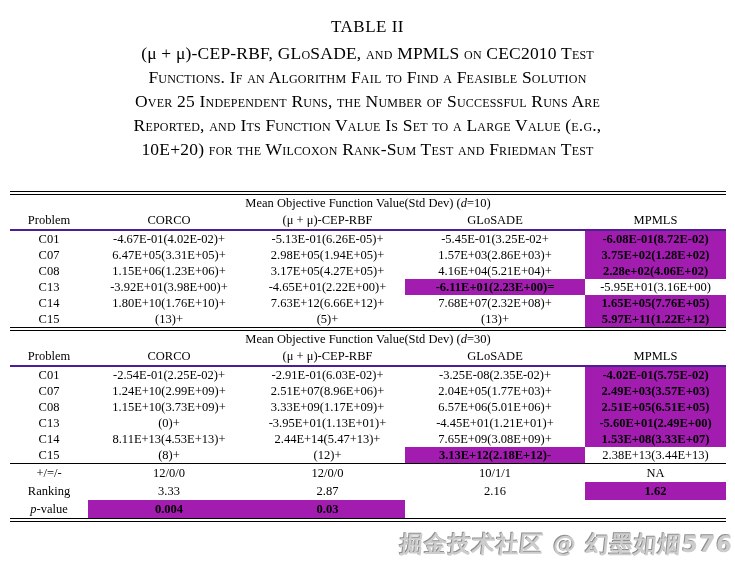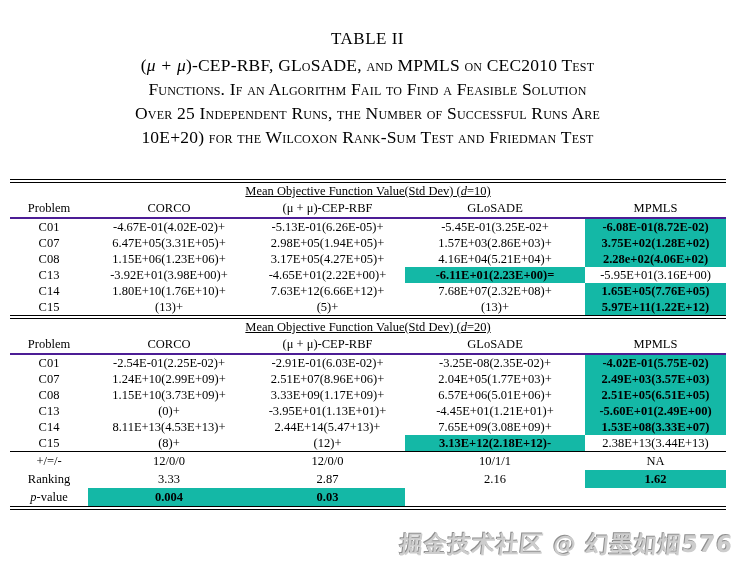--- a/index.html
+++ b/index.html
@@ -2,43 +2,43 @@
 <html><head>
 <meta charset="utf-8">
 <style>
   html,body { margin:0; padding:0; }
   body {
     width:735px; height:570px; position:relative; overflow:hidden;
     background:#ffffff; color:#000;
     font-family:"Liberation Serif","DejaVu Serif",serif;
   }
   
-  .title-block { text-align:center; padding-top:28px; }
+  .title-block { text-align:center; padding-top:16px; }
   .table-label { font-size:17px; line-height:22px; margin-bottom:3px; letter-spacing:0.5px; }
   .caption { font-variant:small-caps; font-size:17.5px; line-height:24px; letter-spacing:0.2px; }
-  .caption .mu { font-variant:normal; font-style:italic; }
+  .caption .mu { font-variant:normal; }
   
   .dblrule { margin-left:10px; width:716px; height:2px;
              border-top:1px solid #000; border-bottom:1px solid #000; }
   .dblrule.first { margin-top:30px; }
   
   table.datatable {
     border-collapse:collapse; table-layout:fixed;
     width:716px; margin-left:10px;
     font-size:12.5px;
   }
   col.c0 { width:78px; }  col.c1 { width:162px; }
   col.c2 { width:155px; } col.c3 { width:180px; }
   col.c4 { width:141px; }
   td { text-align:center; padding:0; height:16px; line-height:16px;
        white-space:nowrap; overflow:hidden; }
-  tr.spanhead td { height:17px; line-height:17px;text-decoration:underline; }
+  tr.spanhead td { height:17px; line-height:17px; }
   tr.colhead td { height:17px; line-height:17px; border-bottom:2px solid #4c1d95; }
   .it { font-style:italic; }
-  .hl { background:#14b8a6; font-weight:bold; }
+  .hl { background:#a21caf; font-weight:bold; }
   table.summary { border-top:1px solid #000; }
   table.summary td { height:18px; line-height:18px; }
   
   .watermark {
     position:absolute; right:2px; bottom:10px; z-index:5;
     font-family:"DejaVu Sans","Liberation Sans",sans-serif;
     font-size:23px; font-weight:bold; letter-spacing:1px; white-space:nowrap;
     color:#cdcdcd;
     text-shadow:-1px -1px 0 #8f8f8f, 1px 1px 0 #ffffff;
     transform:skewX(-6deg);
@@ -46,20 +46,21 @@
 </style>
 </head>
 <body>
 
 <div class="title-block">
   <div class="table-label">TABLE II</div>
   <div class="caption">
     <div><span>(</span><span class="mu">μ + μ</span><span>)-CEP-RBF, GLoSADE, and MPMLS on CEC2010 Test</span></div>
     <div>Functions. If an Algorithm Fail to Find a Feasible Solution</div>
     <div>Over 25 Independent Runs, the Number of Successful Runs Are</div>
+    <div>Reported, and Its Function Value Is Set to a Large Value (e.g.,</div>
     <div>10E+20) for the Wilcoxon Rank-Sum Test and Friedman Test</div>
   </div>
 </div>
 
 <div class="dblrule first"></div>
 <table class="datatable">
   <colgroup>
       <col class="c0">
       <col class="c1">
       <col class="c2">
@@ -126,21 +127,21 @@
 <table class="datatable">
   <colgroup>
       <col class="c0">
       <col class="c1">
       <col class="c2">
       <col class="c3">
       <col class="c4">
     </colgroup>
   <tbody>
     <tr class="spanhead">
-      <td colspan="5"><span>Mean Objective Function Value(Std Dev) (</span><span class="it">d</span><span>=20)</span></td>
+      <td colspan="5"><span>Mean Objective Function Value(Std Dev) (</span><span class="it">d</span><span>=30)</span></td>
     </tr>
     <tr class="colhead">
       <td>Problem</td>
       <td>CORCO</td>
       <td>(μ + μ)-CEP-RBF</td>
       <td>GLoSADE</td>
       <td>MPMLS</td>
     </tr>
     <tr>
       <td>C01</td>

